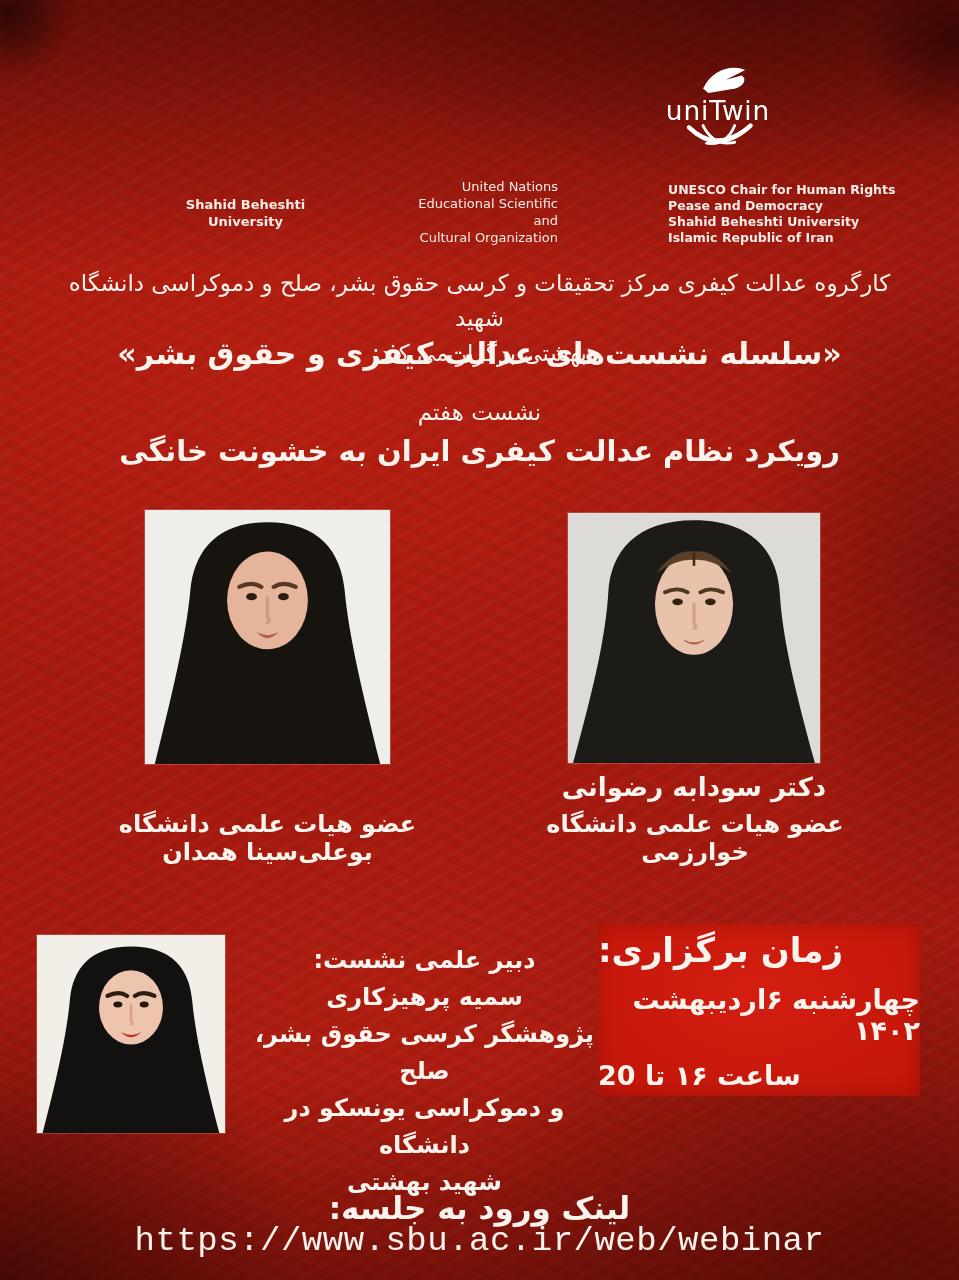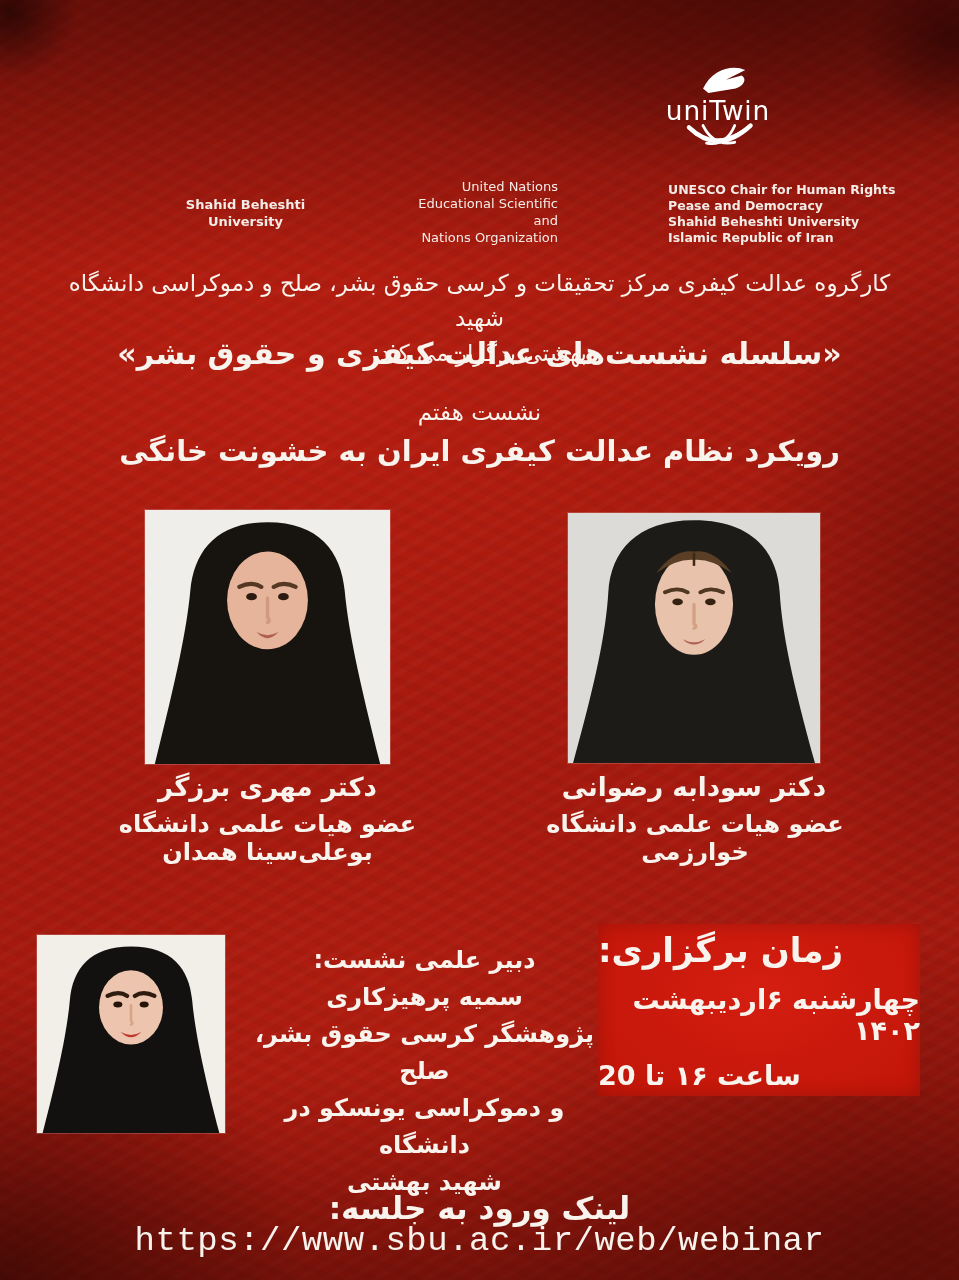--- a/index.html
+++ b/index.html
@@ -58,21 +58,21 @@
 </head>
 <body>
 
 <div class="poster">
 
   <div class="abs logo-caption caption-bold center" style="left:148px;top:196px;width:195px;">Shahid Beheshti University</div>
 
   <div class="abs logo-caption" style="left:398px;top:178px;width:160px;text-align:right;">
     <div>United Nations</div>
     <div>Educational Scientific and</div>
-    <div>Nations Organization</div>
+    <div>Cultural Organization</div>
   </div>
 
   <div class="abs" style="left:652px;top:62px;width:132px;height:106px;">
     <svg viewBox="0 0 150 120" width="132" height="106">
       <path d="M58,30 C68,8 92,2 106,9 L84,20 L102,15 C108,19 105,26 95,30 L64,35 Z" fill="#ffffff"></path>
       <text x="75" y="66" text-anchor="middle" font-size="30" fill="#ffffff" letter-spacing="1">uniTwin</text>
       <path d="M42,74 Q75,106 112,72" stroke="#ffffff" stroke-width="5" fill="none" stroke-linecap="round"></path>
       <path d="M50,82 Q76,97 105,77" stroke="#ffffff" stroke-width="3.2" fill="none" stroke-linecap="round"></path>
       <path d="M58,72 Q70,96 94,91" stroke="#ffffff" stroke-width="3.2" fill="none" stroke-linecap="round"></path>
       <path d="M94,72 Q84,96 62,92" stroke="#ffffff" stroke-width="3.2" fill="none" stroke-linecap="round"></path>
@@ -117,21 +117,20 @@
       <path d="M50,16.5 L50,22" stroke="#3c2817" stroke-width="1"></path>
       <path d="M38.5,33 Q43.5,30.5 47.5,33" stroke="#4f3722" stroke-width="1.6" fill="none" stroke-linecap="round"></path>
       <path d="M52.5,33 Q56.5,30.5 61.5,33" stroke="#4f3722" stroke-width="1.6" fill="none" stroke-linecap="round"></path>
       <ellipse cx="43.5" cy="37" rx="2.1" ry="1.4" fill="#33220f"></ellipse>
       <ellipse cx="56.5" cy="37" rx="2.1" ry="1.4" fill="#33220f"></ellipse>
       <path d="M50,38 L50,46 Q51.5,47.5 50,48" stroke="#d2a183" stroke-width="1.3" fill="none" stroke-linecap="round"></path>
       <path d="M45.5,52.5 Q50,55 54.5,52.5 Q50,57 45.5,52.5 Z" fill="#ad6252"></path>
     </svg>
   </div>
 
-  <div class="abs fa-text rtl center speaker-name" style="left:100px;top:772px;width:335px;">دکتر مهری برزگر</div>
   <div class="abs fa-text rtl center speaker-affil" style="left:60px;top:810px;width:415px;">عضو هیات علمی دانشگاه بوعلی‌سینا همدان</div>
 
   <div class="abs fa-text rtl center speaker-name" style="left:538px;top:772px;width:312px;">دکتر سودابه رضوانی</div>
   <div class="abs fa-text rtl center speaker-affil" style="left:520px;top:810px;width:350px;">عضو هیات علمی دانشگاه خوارزمی</div>
 
   <div class="abs photo" style="left:37px;top:935px;width:188px;height:198px;">
     <svg viewBox="0 0 100 104" preserveAspectRatio="none">
       <rect width="100" height="104" fill="#f2efe9"></rect>
       <path d="M50,6 C28,6 19,18 17.5,34 C16,50 12,70 3,104 L97,104 C88,70 84,50 82.5,34 C81,18 72,6 50,6 Z" fill="#131110"></path>
       <ellipse cx="50" cy="38" rx="17" ry="19.5" fill="#edc4ad"></ellipse>

